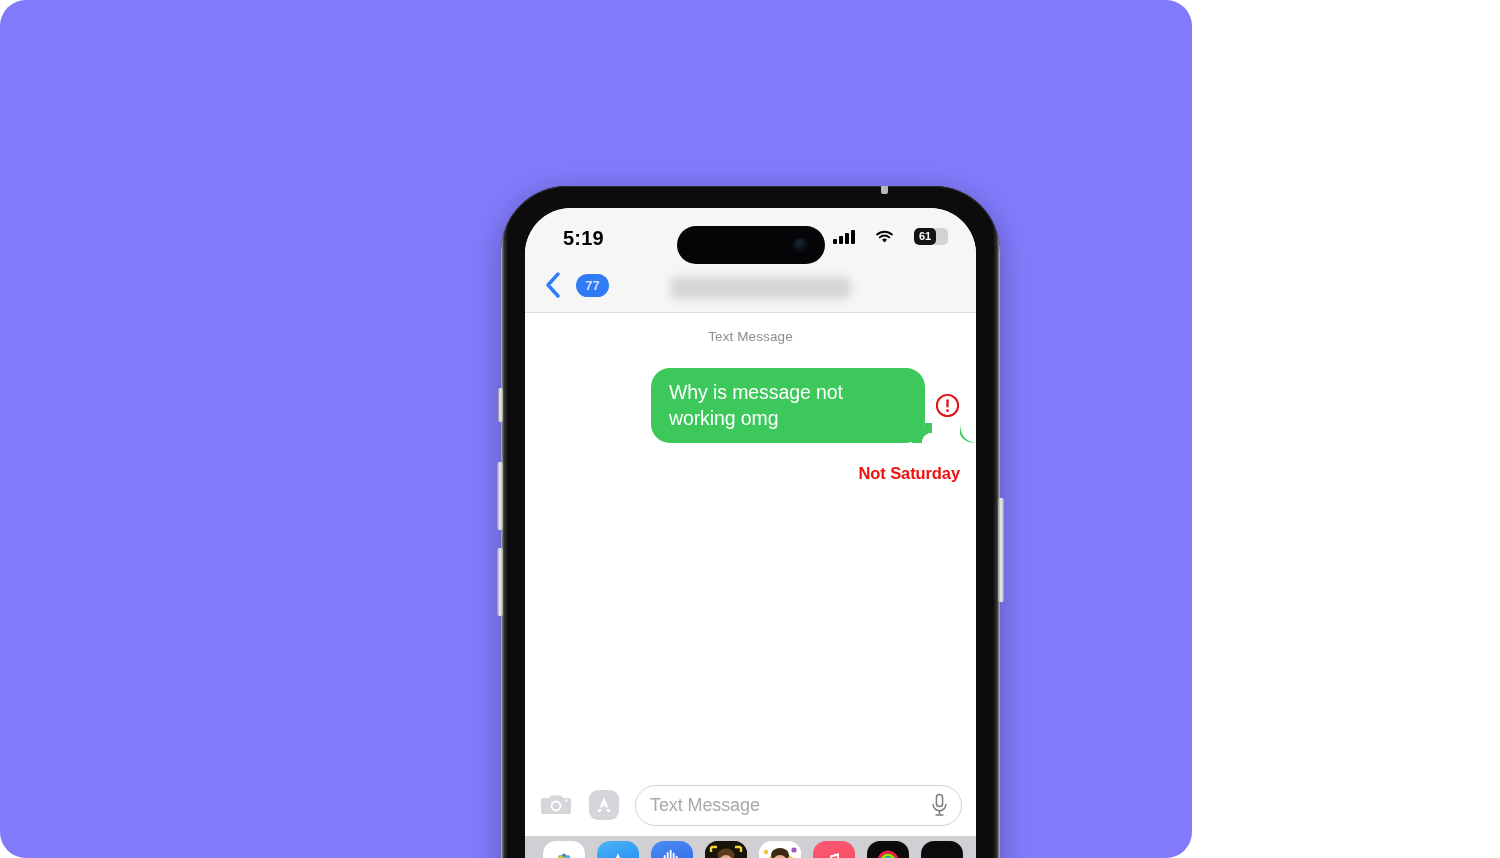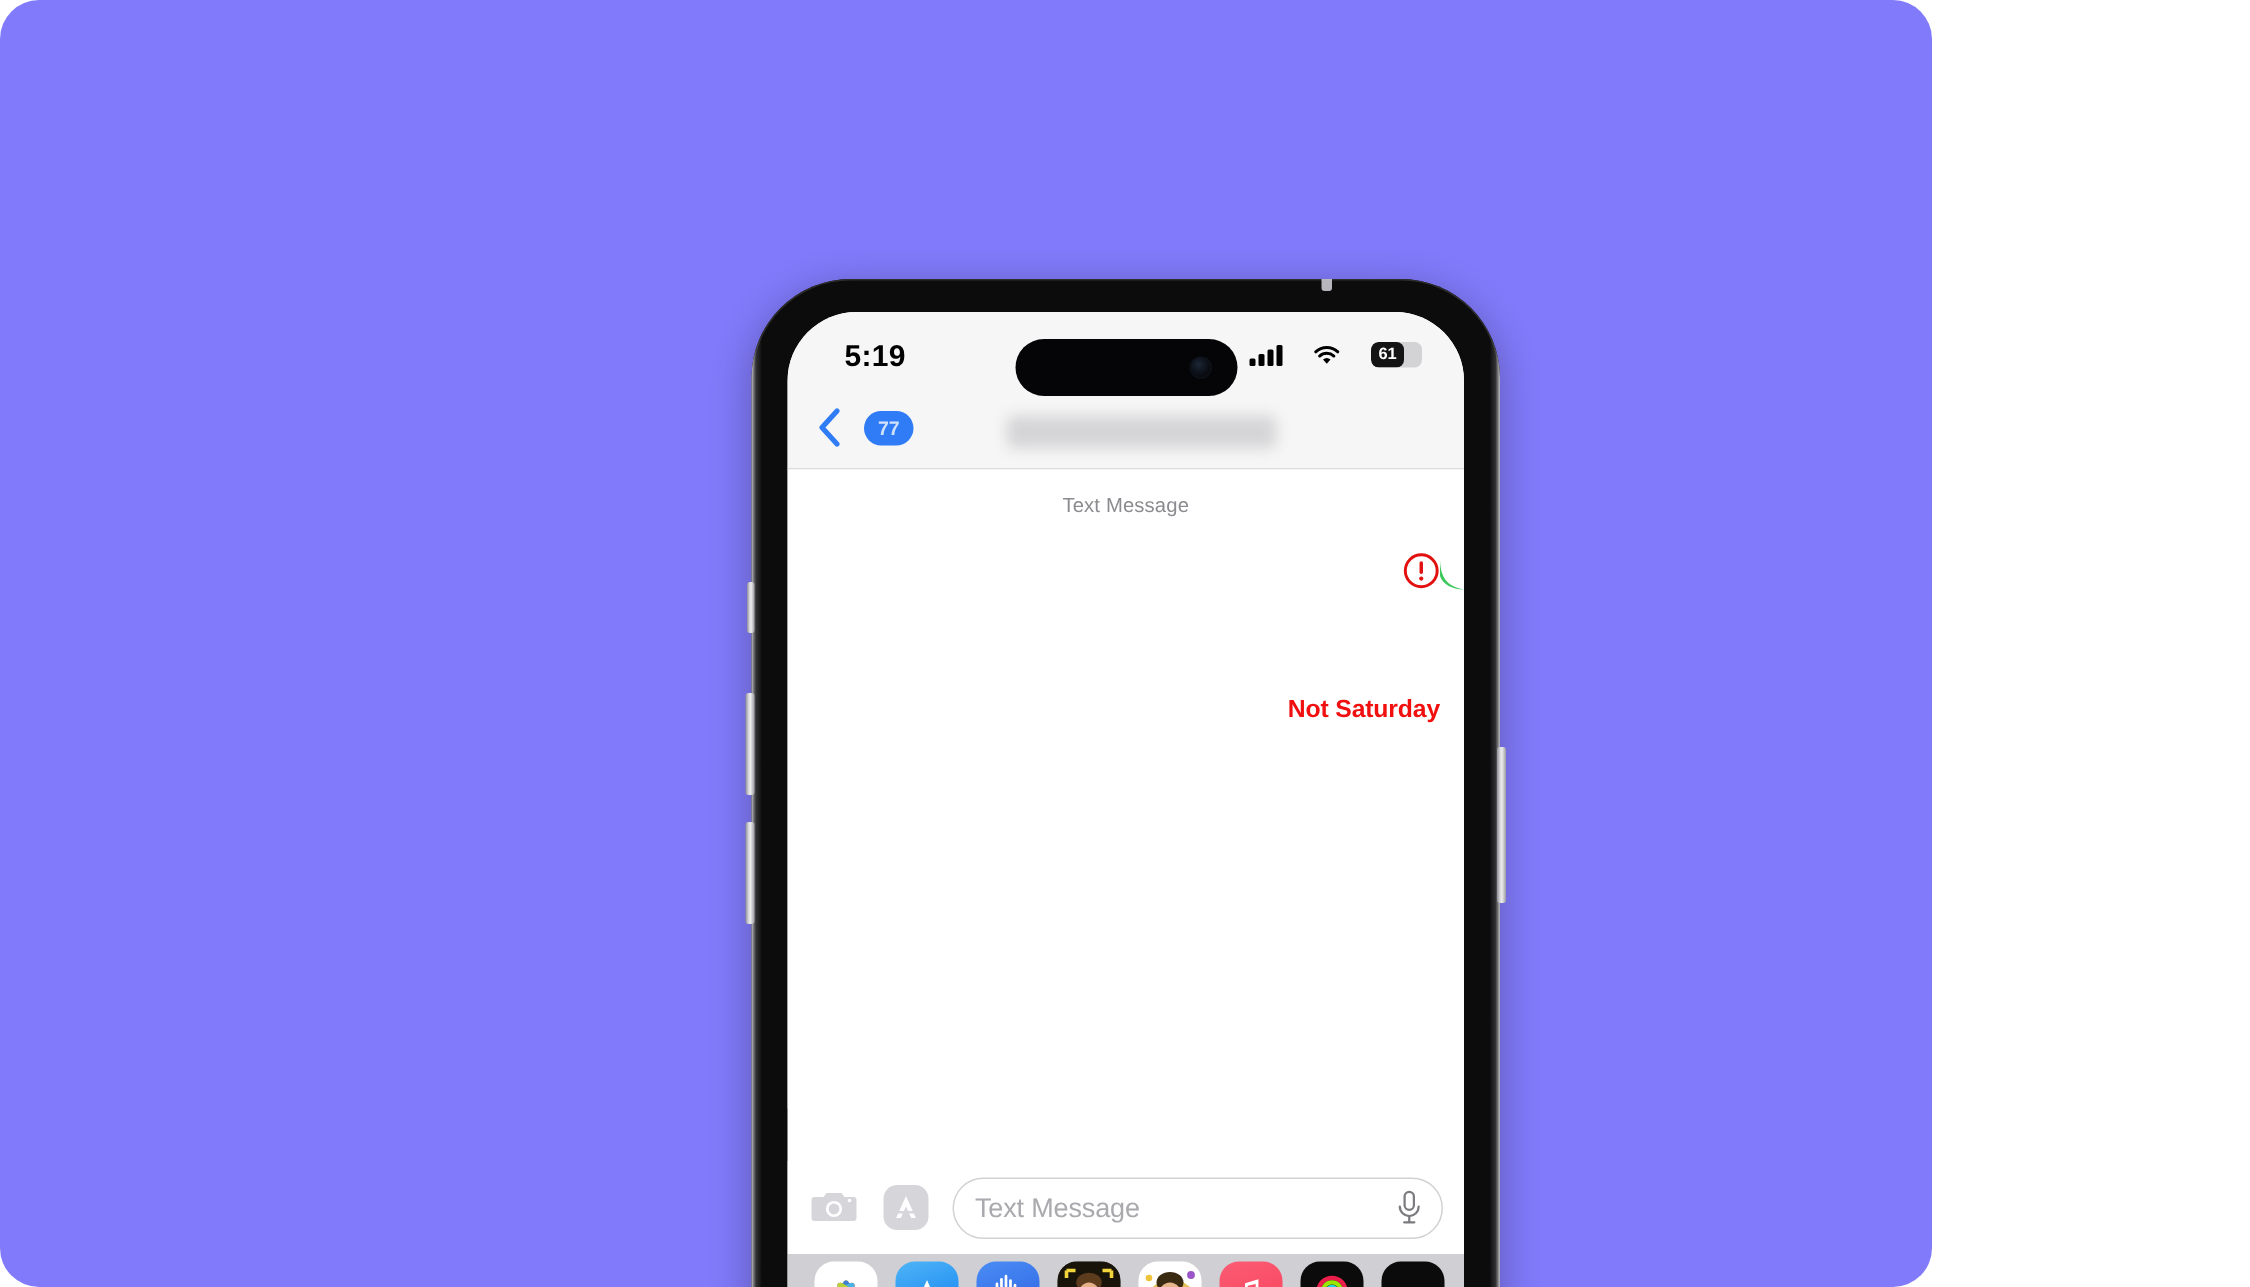--- a/index.html
+++ b/index.html
@@ -10,21 +10,21 @@
     height: 858px;
     overflow: hidden;
     background: #ffffff;
     font-family: "Liberation Sans", sans-serif;
   }
 
   
   #canvas {
     position: absolute;
     left: 0; top: 0;
-    width: 1288px;
+    width: 1192px;
     height: 858px;
     background: #817afa;
     border-radius: 26px;
     overflow: hidden;
   }
 
   
   #phone {
     position: absolute;
     left: 501px;
@@ -396,20 +396,21 @@
         <div id="contact-name-redacted"></div>
       </div>
 
       <div id="conversation">
 
         <div id="thread-meta">
           <span>Text Message</span>
         </div>
 
         <div id="message-row">
+          <div id="bubble">Why is message not working omg</div>
           <svg id="bubble-tail" viewBox="0 0 22 22">
             <path d="M0 0 C0 12 4 19 16 21 C9 21 2 18 0 12 Z" fill="#3cc85b"></path>
           </svg>
           <svg id="error-icon" viewBox="0 0 24 24">
             <circle cx="12" cy="12" r="10.2" stroke="#e31010" stroke-width="1.9" fill="#fff"></circle>
             <rect x="10.9" y="5.9" width="2.2" height="8.1" rx="1.1" fill="#e31010"></rect>
             <circle cx="12" cy="17" r="1.35" fill="#e31010"></circle>
           </svg>
           <div id="not-delivered">Not Saturday</div>
         </div>

